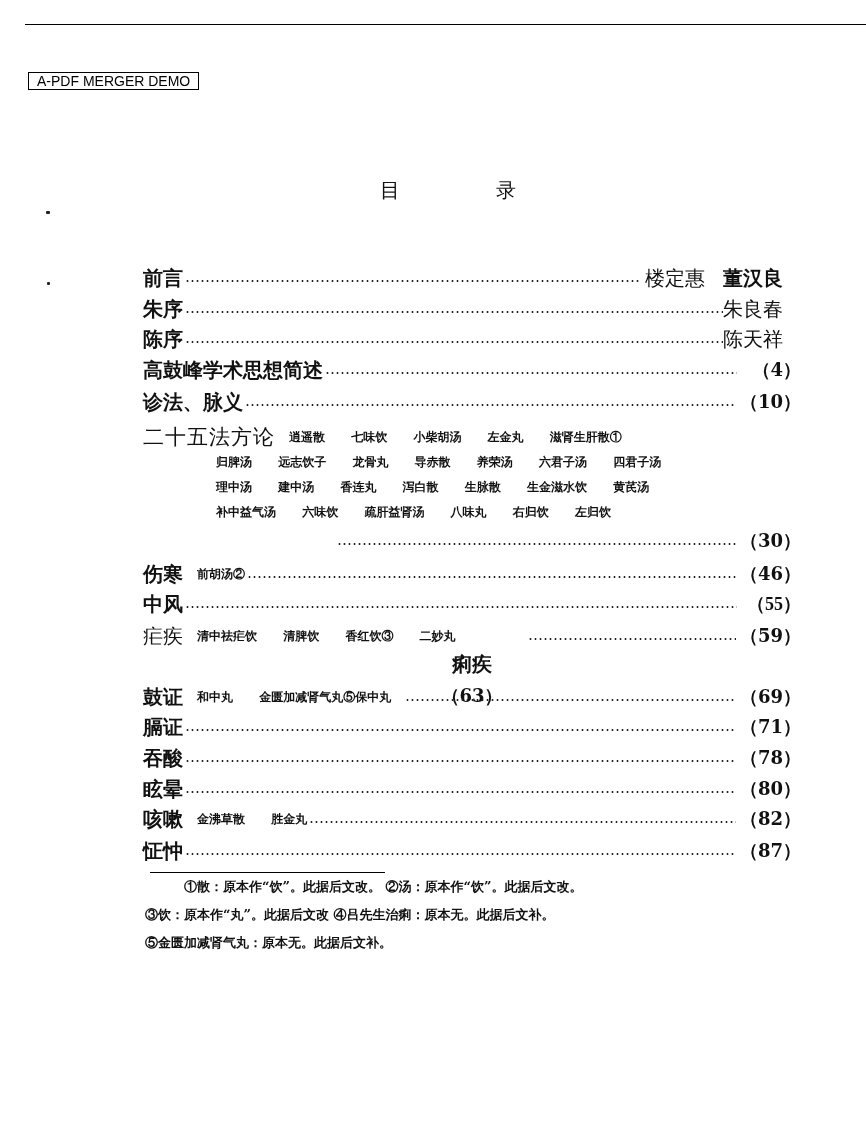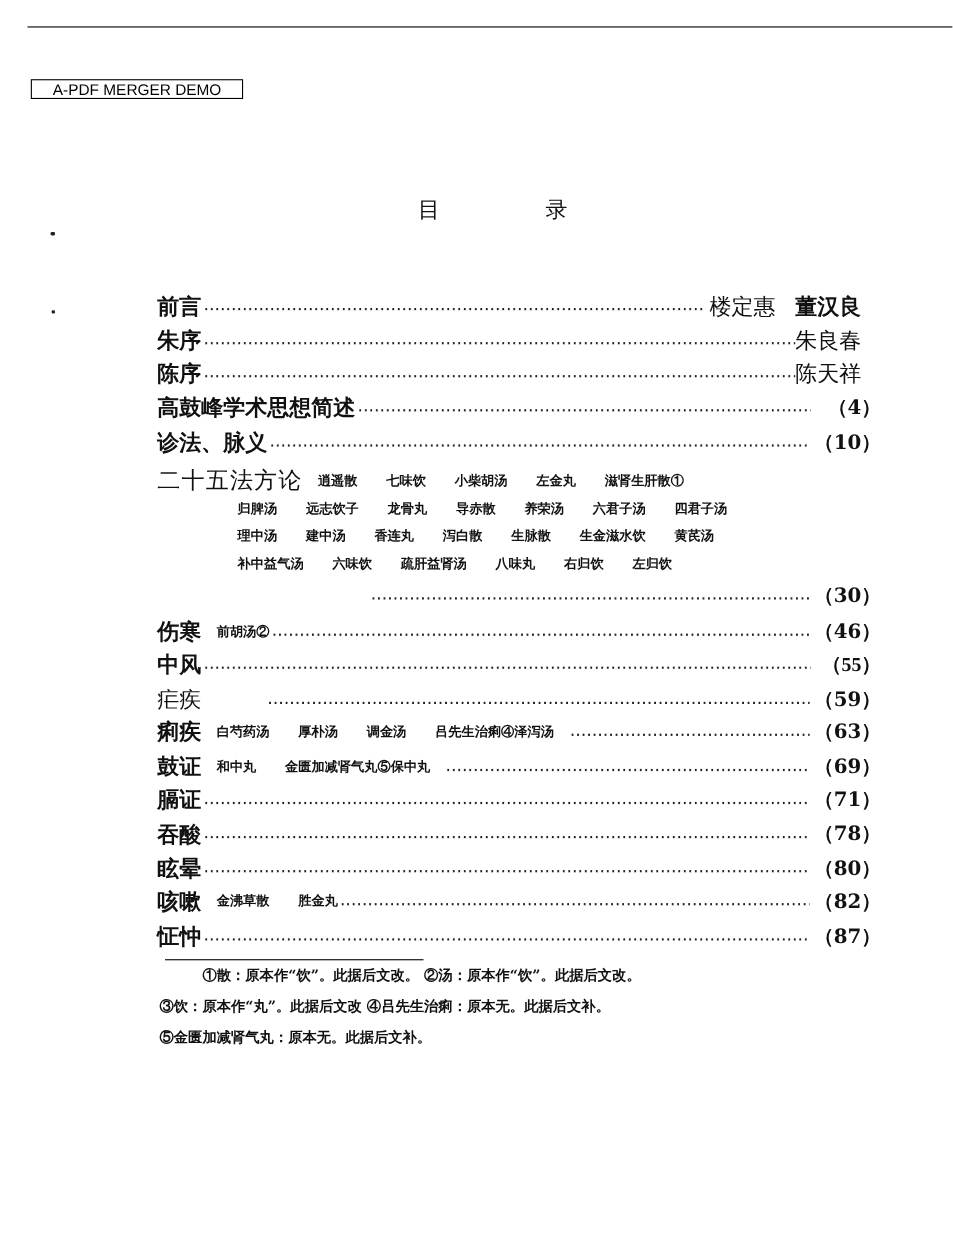--- a/index.html
+++ b/index.html
@@ -1,20 +1,20 @@
 <!DOCTYPE html>
 <html><head>
 <meta charset="utf-8">
 <style>
   html, body { margin: 0; padding: 0; background: #ffffff; }
   body { width: 866px; height: 1122px; position: relative; overflow: hidden;
          font-family: "DejaVu Serif", "Liberation Serif", serif; color: #111; }
   .top-rule { position: absolute; left: 25px; top: 24px; width: 841px; height: 0; border-top: 1px solid #000; }
   .watermark { position: absolute; left: 28px; top: 72px; font-family: "Liberation Sans", sans-serif;
-               font-size: 14px; line-height: 16px; padding: 0 19px; border: 1px solid #000; color: #000; }
+               font-size: 14px; line-height: 16px; padding: 0 8px; border: 1px solid #000; color: #000; }
   .title { position: absolute; top: 170px; left: 380px; font-size: 20px; line-height: 40px; }
   .title span { display: inline-block; }
   .title .t2 { margin-left: 96px; }
   .speck { position: absolute; background: #222; border-radius: 1px; }
   .row { position: absolute; left: 143px; width: 640px; height: 28px; display: flex; align-items: center;
          font-size: 20px; white-space: nowrap; }
   .row .main { font-weight: bold; font-size: 20px; letter-spacing: 0px; }
   .row .sub { font-size: 12px; font-weight: bold; margin-left: 14px; word-spacing: 10px; }
   .row .sub span { margin-right: 12px; }
   .row .leader { flex: 1; height: 2px; margin: 6px 4px 0 2px;
@@ -121,32 +121,32 @@
 </div>
 
 <div class="row" style="top:590px;width:658px;font-family:Liberation Serif, serif;">
   <span class="main">中风</span>
   <span class="leader"></span>
   <span class="page">（55）</span>
 </div>
 
 <div class="row" style="top:622px;width:658px;">
   <span class="main" style="font-weight:normal;">疟疾</span>
+  <span class="sub">
+    <span>清中祛疟饮</span>
+    <span>清脾饮</span>
+    <span>香红饮③</span>
+    <span>二妙丸</span>
+  </span>
   <span class="leader" style="margin-left:60px;"></span>
   <span class="page">（59）</span>
 </div>
 
-<div class="row" style="top:651px;width:658px;">
+<div class="row" style="top:651px;width:658px;flex-direction:column;">
   <span class="main">痢疾</span>
-  <span class="sub">
-    <span>白芍药汤</span>
-    <span>厚朴汤</span>
-    <span>调金汤</span>
-    <span>吕先生治痢④泽泻汤</span>
-  </span>
   <span class="leader"></span>
   <span class="page">（63）</span>
 </div>
 
 <div class="row" style="top:683px;width:658px;">
   <span class="main">鼓证</span>
   <span class="sub">
     <span>和中丸</span>
     <span>金匮加减肾气丸⑤保中丸</span>
   </span>

